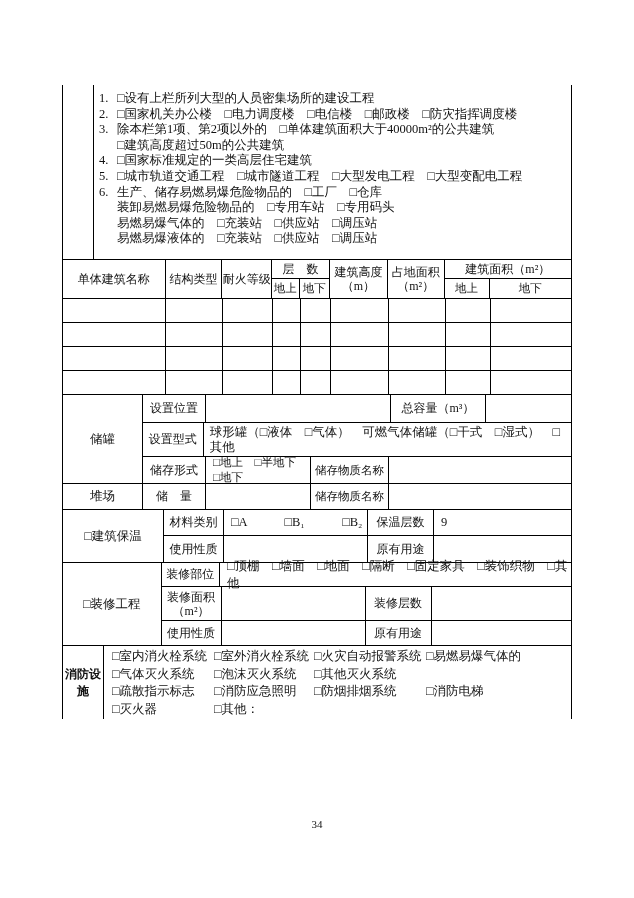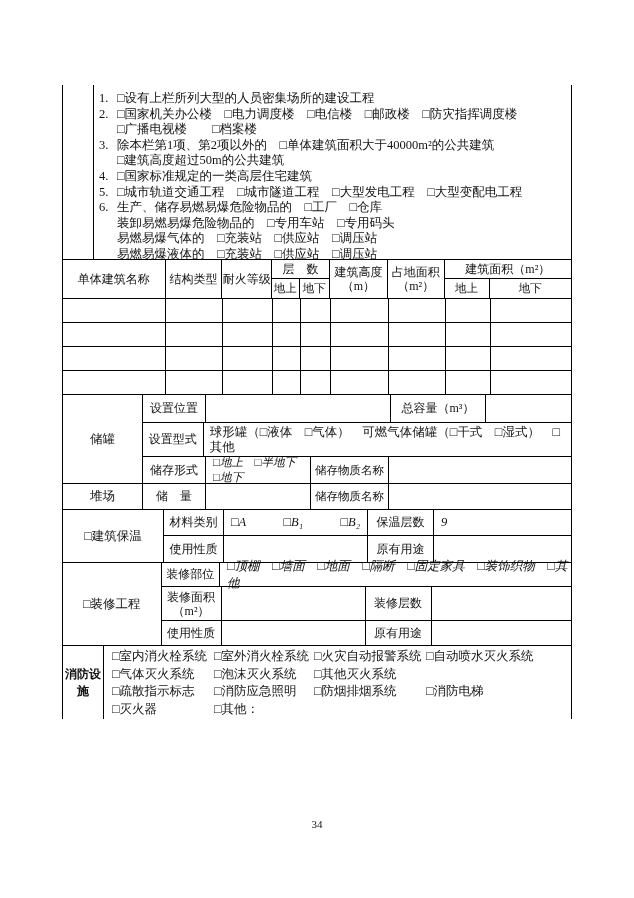--- a/index.html
+++ b/index.html
@@ -51,21 +51,21 @@
   .tr1 { height:28px; display:flex; }
   .tr2 { height:34px; display:flex; }
   .tr3 { height:26px; display:flex; }
   .yard-row { height:26px; display:flex; }
   .w-pos-val { width:185px; }
   .w-cap { width:95px; font-size:12px;text-align:right; }
   .w-storeopts { width:105px; font-size:11.5px; }
   .w-subst { width:78px; font-size:11.5px; }
   .type-lines { padding:1px 0 0 6px; line-height:15px; flex-direction:column; align-items:flex-start; justify-content:center; }
   .type-lines span { display:block; }
-  .pad-l { padding-left:7px;font-style:italic; }
+  .pad-l { padding-left:7px; }
   
   .big-label { width:101px; }
   .de-sub { width:60px; font-size:12px; }
   .w-opts { width:144px; }
   .w-key2 { width:66px; font-size:12px; }
   .dr1 { height:26px; display:flex; }
   .er1 { height:24px; display:flex; }
   .er2 { height:34px; display:flex;justify-content:center; }
   .er3 { height:24px; display:flex; }
   
@@ -87,21 +87,20 @@
         <div class="proj-item">
           <span class="num">1.</span>
           <span class="lines">
               <span>□设有上栏所列大型的人员密集场所的建设工程</span>
             </span>
         </div>
         <div class="proj-item">
           <span class="num">2.</span>
           <span class="lines">
             <span>□国家机关办公楼　□电力调度楼　□电信楼　□邮政楼　□防灾指挥调度楼</span>
-            <span>□广播电视楼　　□档案楼</span>
           </span>
         </div>
         <div class="proj-item">
           <span class="num">3.</span>
           <span class="lines">
             <span>除本栏第1项、第2项以外的　□单体建筑面积大于40000m²的公共建筑</span>
             <span>□建筑高度超过50m的公共建筑</span>
           </span>
         </div>
         <div class="proj-item">
@@ -280,21 +279,21 @@
 
     <div class="sec-f">
       <div class="f-label br">
         <span>消防设</span>
         <span>施</span>
       </div>
       <div class="f-grid">
         <span>□室内消火栓系统</span>
         <span>□室外消火栓系统</span>
         <span>□火灾自动报警系统</span>
-        <span>□自动喷水灭火系统</span>
+        <span>□易燃易爆气体的</span>
         <span>□气体灭火系统</span>
         <span>□泡沫灭火系统</span>
         <span>□其他灭火系统</span>
         <span></span>
         <span>□疏散指示标志</span>
         <span>□消防应急照明</span>
         <span>□防烟排烟系统</span>
         <span>□消防电梯</span>
         <span>□灭火器</span>
         <span>□其他：</span>

